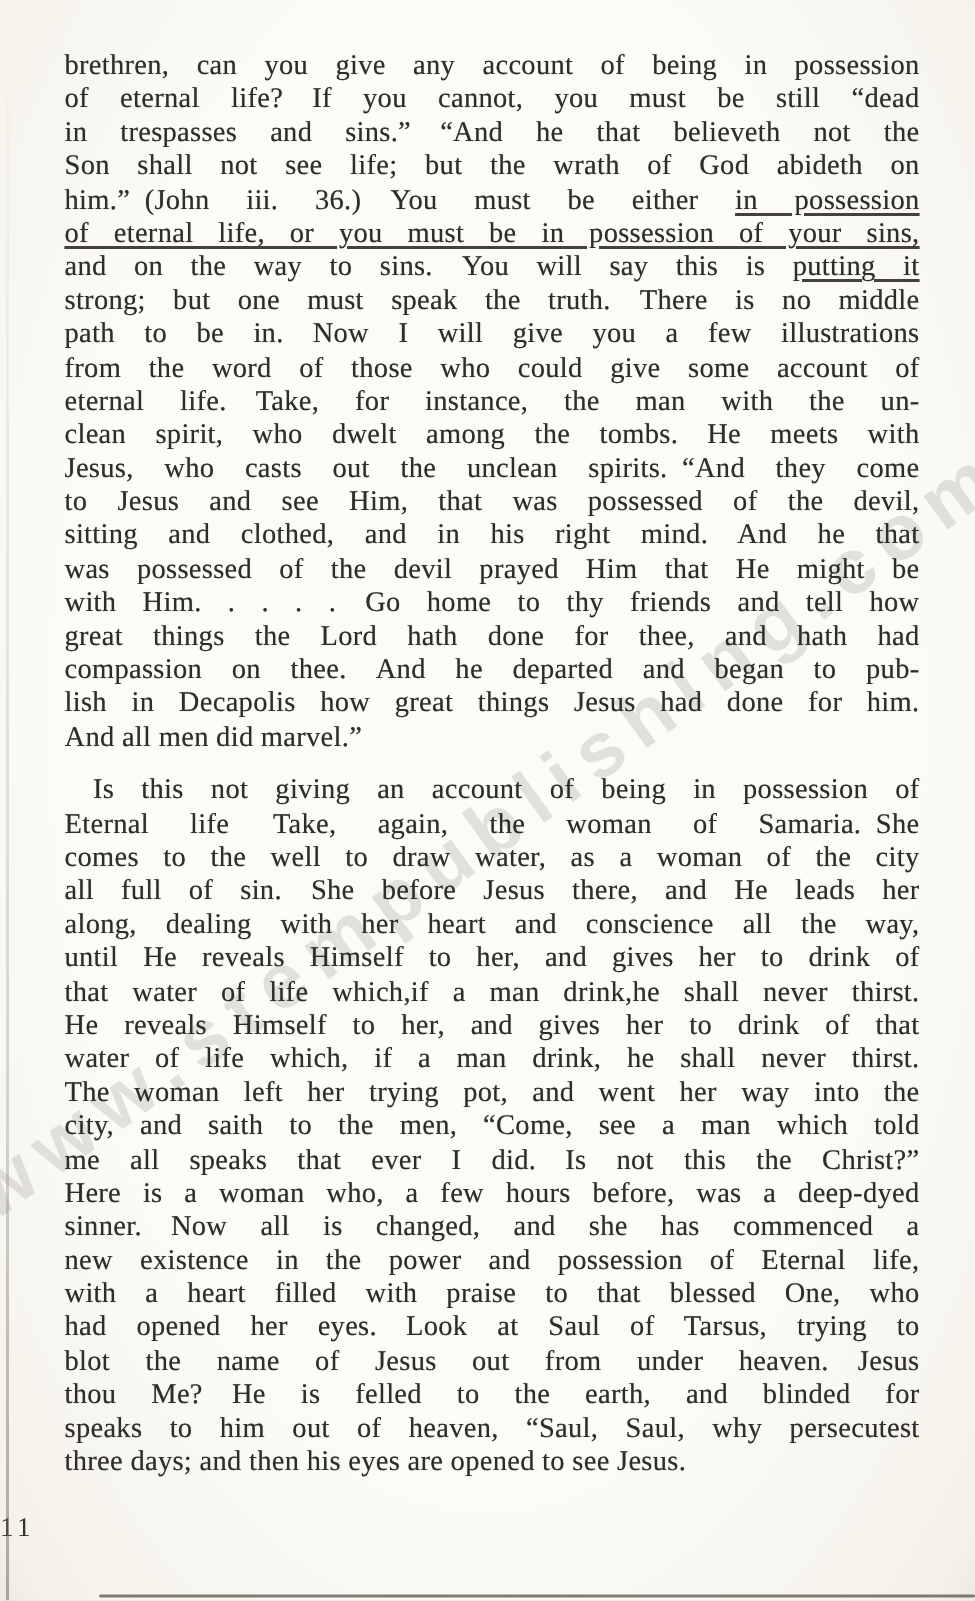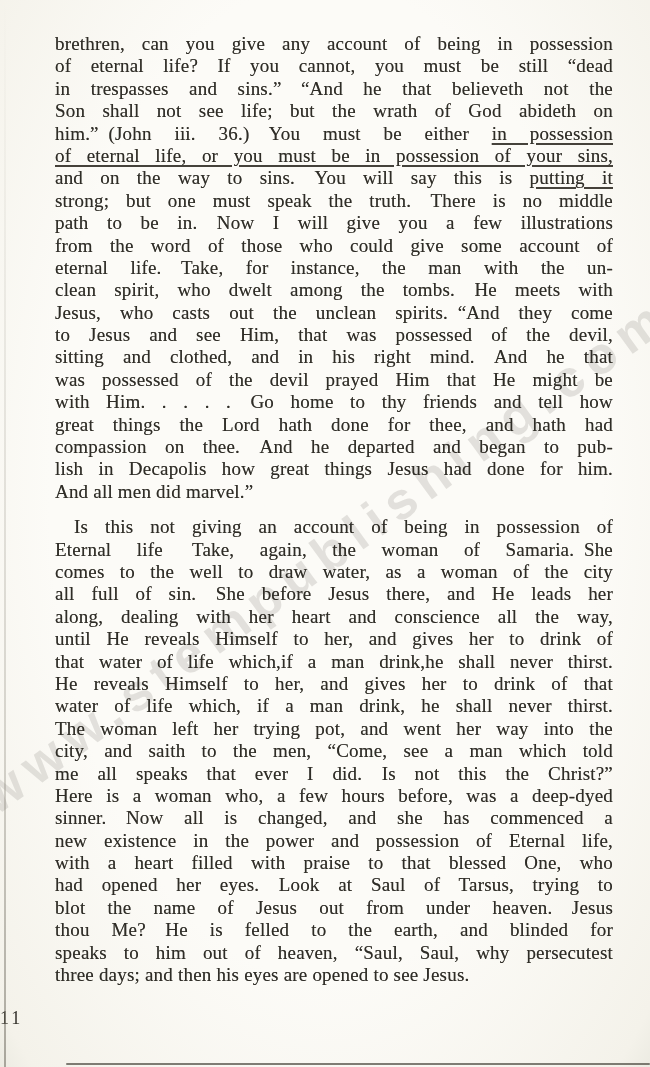--- a/index.html
+++ b/index.html
@@ -30,21 +30,20 @@
     white-space: nowrap;
     color: rgba(184, 182, 175, 0.38);
     pointer-events: none;
     user-select: none;
   }
   .text-block {
     position: absolute;
     left: 43px;
     right: 37px;
     top: 33px;
-    margin-left: 12px;
   }
   .paragraph {
     margin: 0 0 13px 0;
   }
   .line {
     height: 22.4px;
     line-height: 22.4px;
     font-size: 19px;
     text-align: justify;
     text-align-last: justify;

